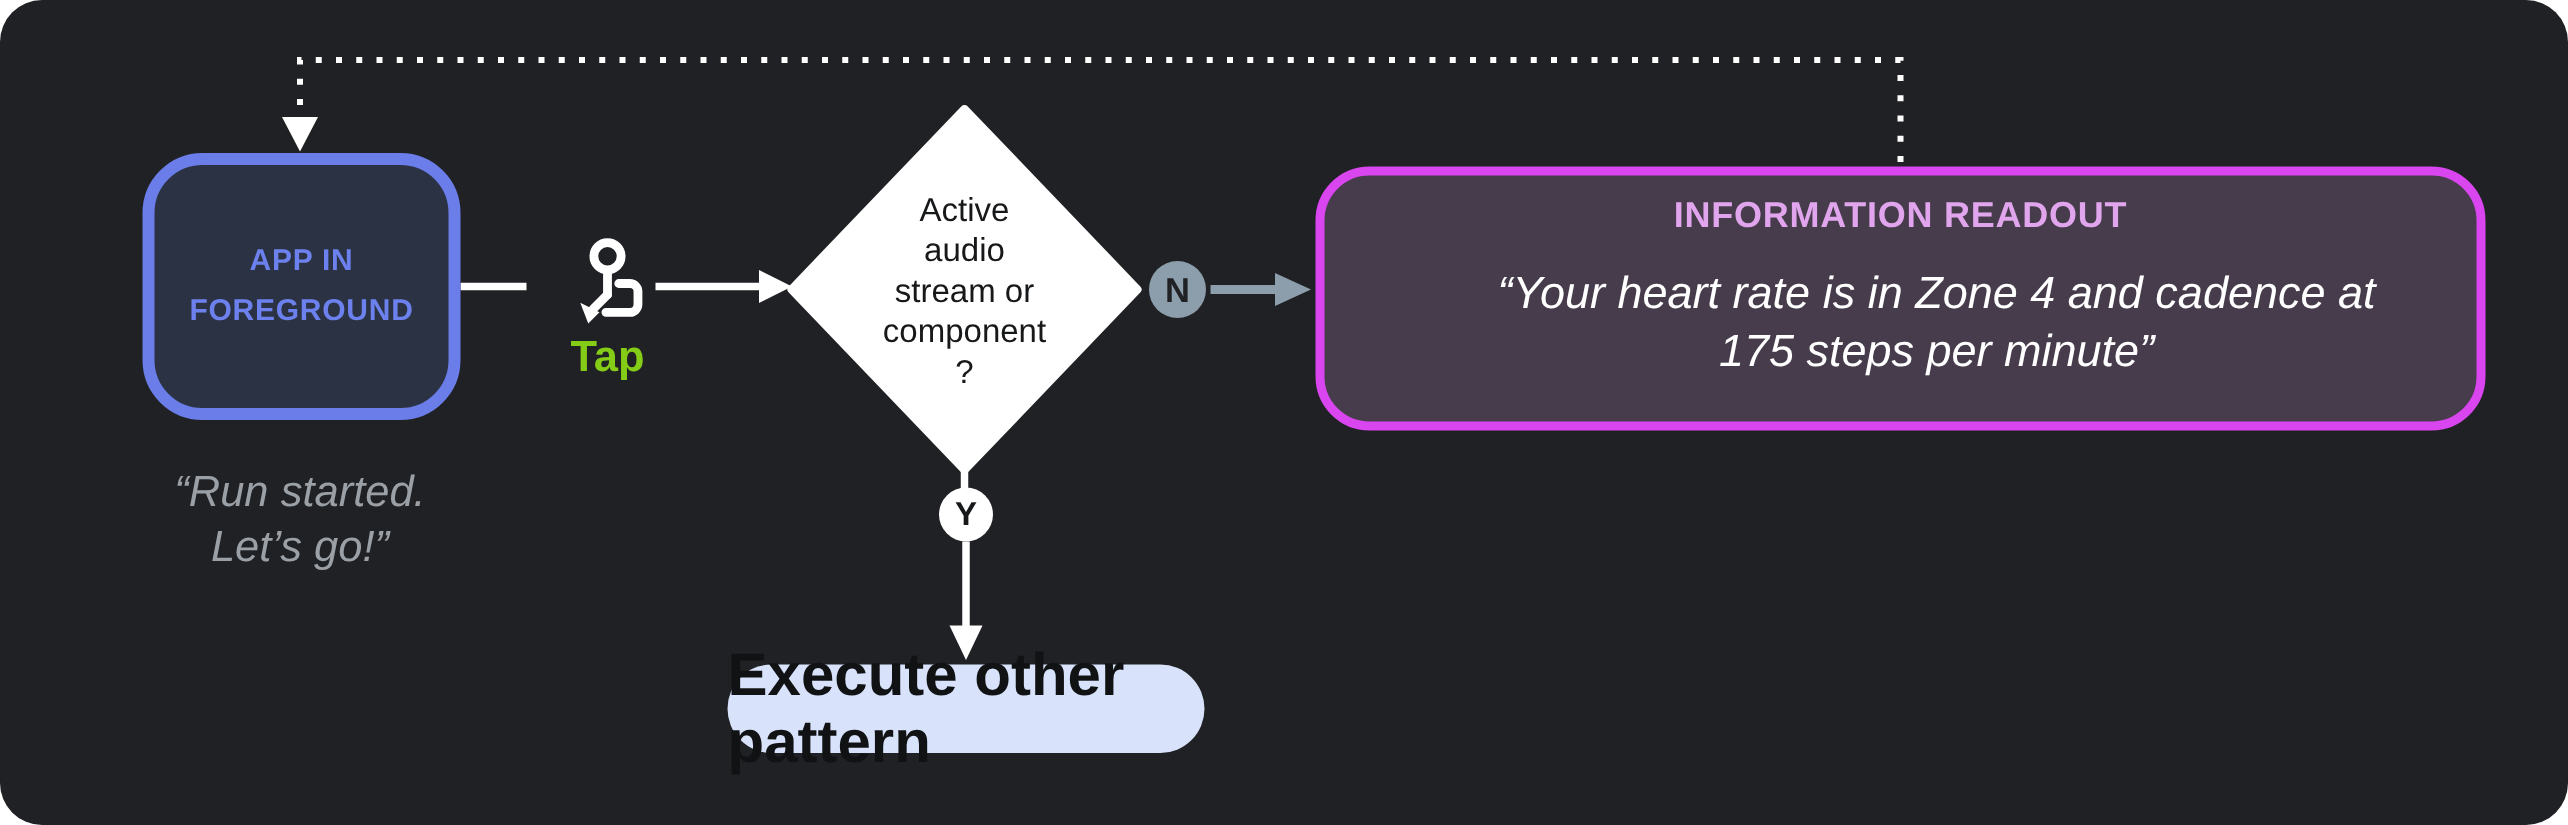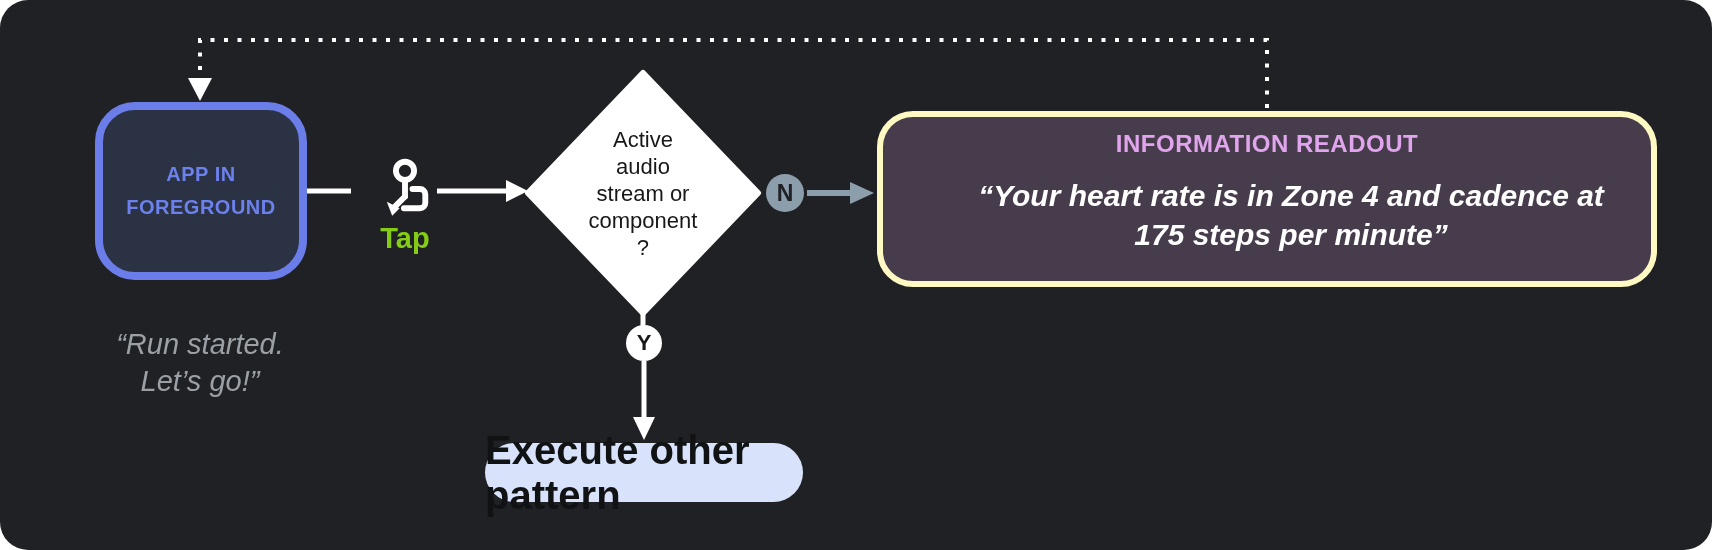--- a/index.html
+++ b/index.html
@@ -38,21 +38,20 @@
   }
   .app-quote {
     position: absolute;
     left: 55px; top: 310px; width: 290px;
     color: #9AA0A6;
     font-style: italic;
     font-size: 29px;
     line-height: 37px;
     text-align: center;
     white-space: pre-line;
-    margin-top: 16px;
   }
   
   .tap-icon { position: absolute; left: 376px; top: 158px; }
   .tap-label {
     position: absolute;
     left: 355px; top: 222px; width: 100px;
     color: #84cc16;
     font-weight: bold;
     font-size: 29px;
     text-align: center;
@@ -85,35 +84,35 @@
     left: 626px; top: 325px; width: 36px; height: 36px;
     background: #ffffff; color: #17181A; font-size: 22px;
   }
   
   .readout-box {
     position: absolute;
     left: 877px; top: 111px;
     width: 780px; height: 176px;
     box-sizing: border-box;
     background: #473C4B;
-    border: 6px solid #fef9c3;
+    border: 6px solid #d946ef;
     border-radius: 36px;
     text-align: center;
   }
   .readout-title {
     margin-top: 13px;
     color: #E0A5EC;
     font-weight: bold;
     font-size: 24px;
     letter-spacing: 0.5px;
   }
   .readout-quote {
     margin-top: 18px;
     color: #ffffff;
-    font-weight: bold;
+    font-weight: normal;
     font-style: italic;
     font-size: 30px;
     line-height: 39px;
     white-space: pre-line;
     padding-left: 48px;
   }
   
   .execute-pill {
     position: absolute;
     left: 485px; top: 443px;

